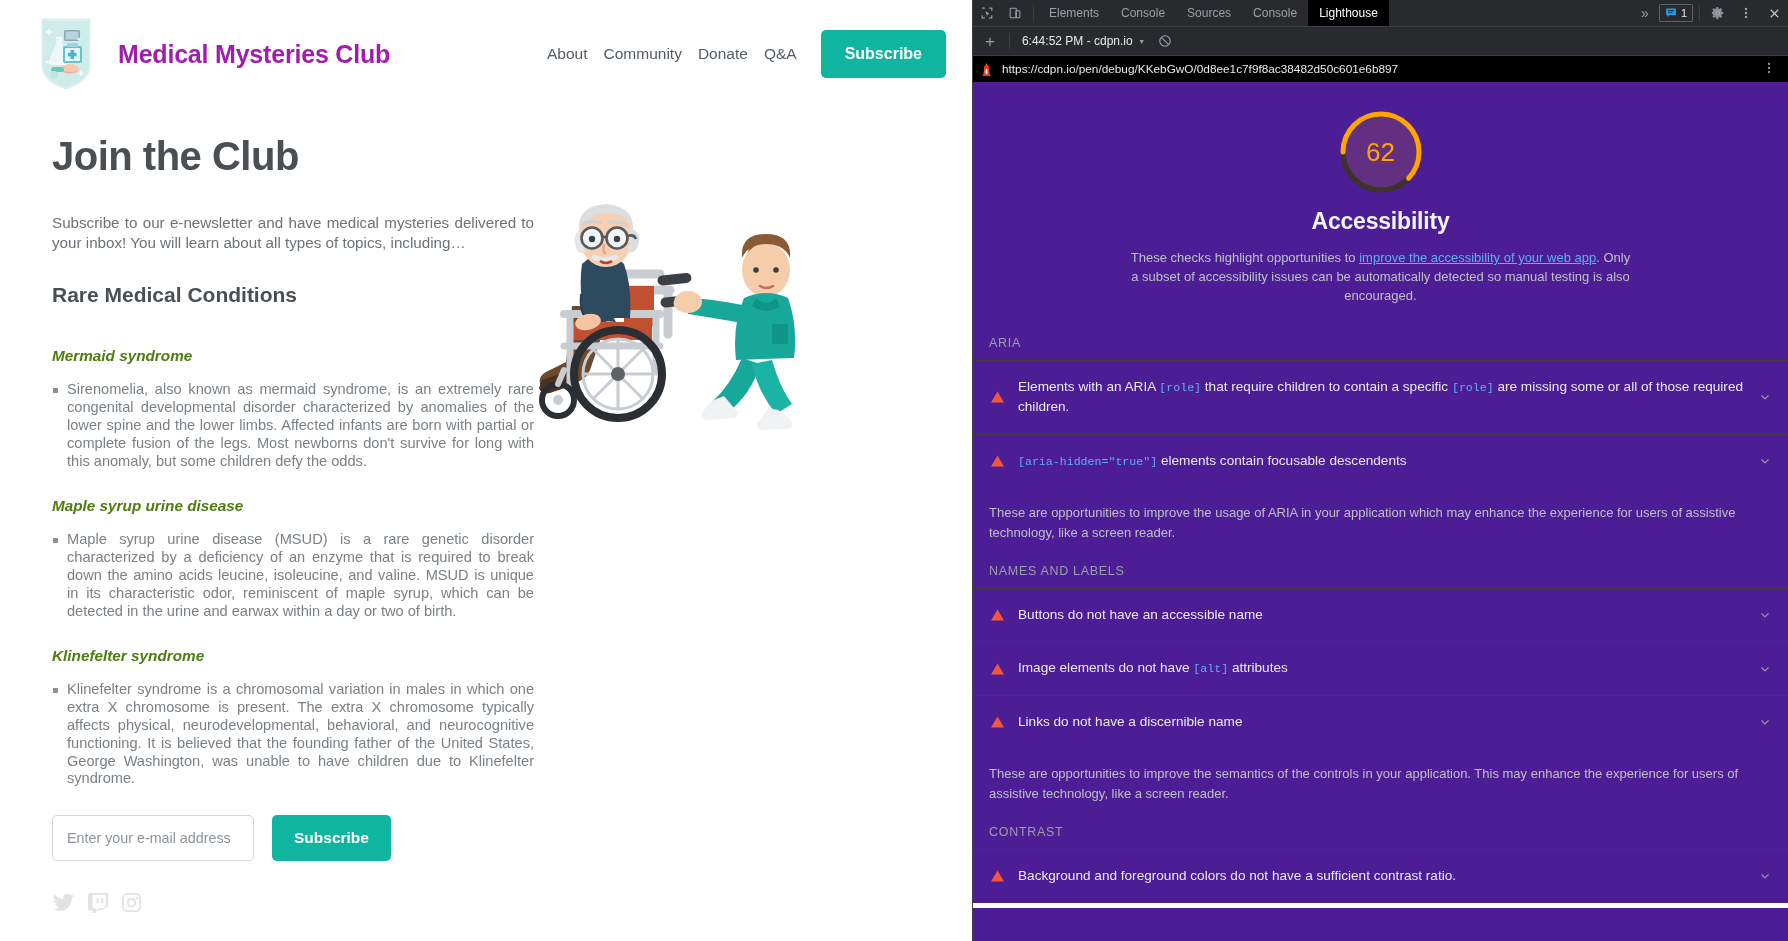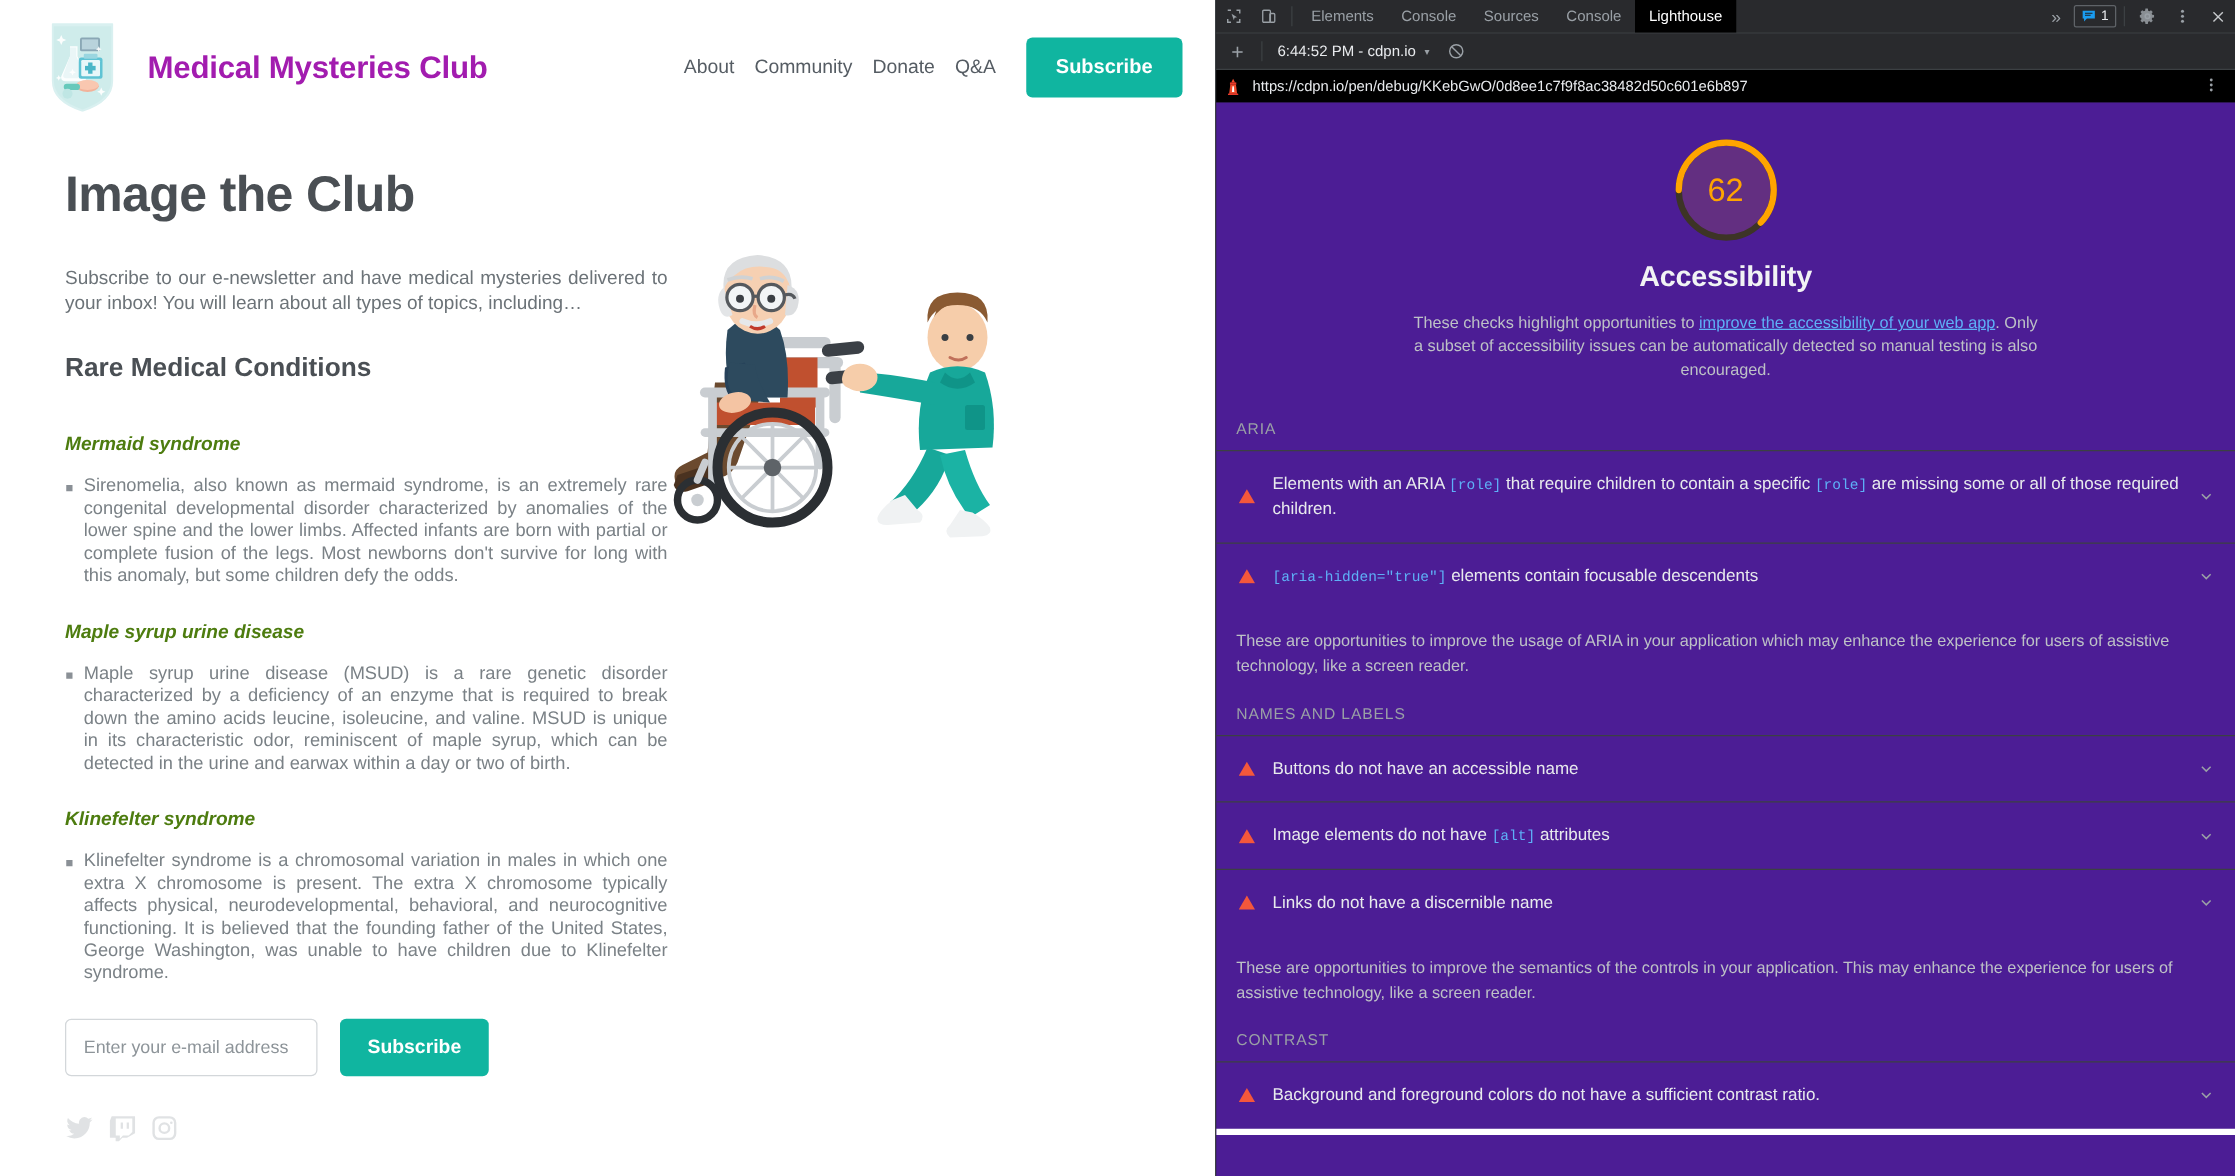--- a/index.html
+++ b/index.html
@@ -238,21 +238,21 @@
       <div class="nav">
         <a class="nav-link">About</a>
         <a class="nav-link">Community</a>
         <a class="nav-link">Donate</a>
         <a class="nav-link">Q&amp;A</a>
         <button class="nav-cta">Subscribe</button>
       </div>
     </div>
 
     <div class="page-body">
-      <h1 class="hero-title">Image the Club</h1>
+      <h1 class="hero-title">Join the Club</h1>
 
       <div class="content-wrap">
         <div class="content-col">
           <p class="intro">Subscribe to our e-newsletter and have medical mysteries delivered to your inbox! You will learn about all types of topics, including…</p>
 
           <h2 class="section-title">Rare Medical Conditions</h2>
 
           <h3 class="cond-title">Mermaid syndrome</h3>
           <ul class="cond-list">
             <li>Sirenomelia, also known as mermaid syndrome, is an extremely rare congenital developmental disorder characterized by anomalies of the lower spine and the lower limbs. Affected infants are born with partial or complete fusion of the legs. Most newborns don't survive for long with this anomaly, but some children defy the odds.</li>

